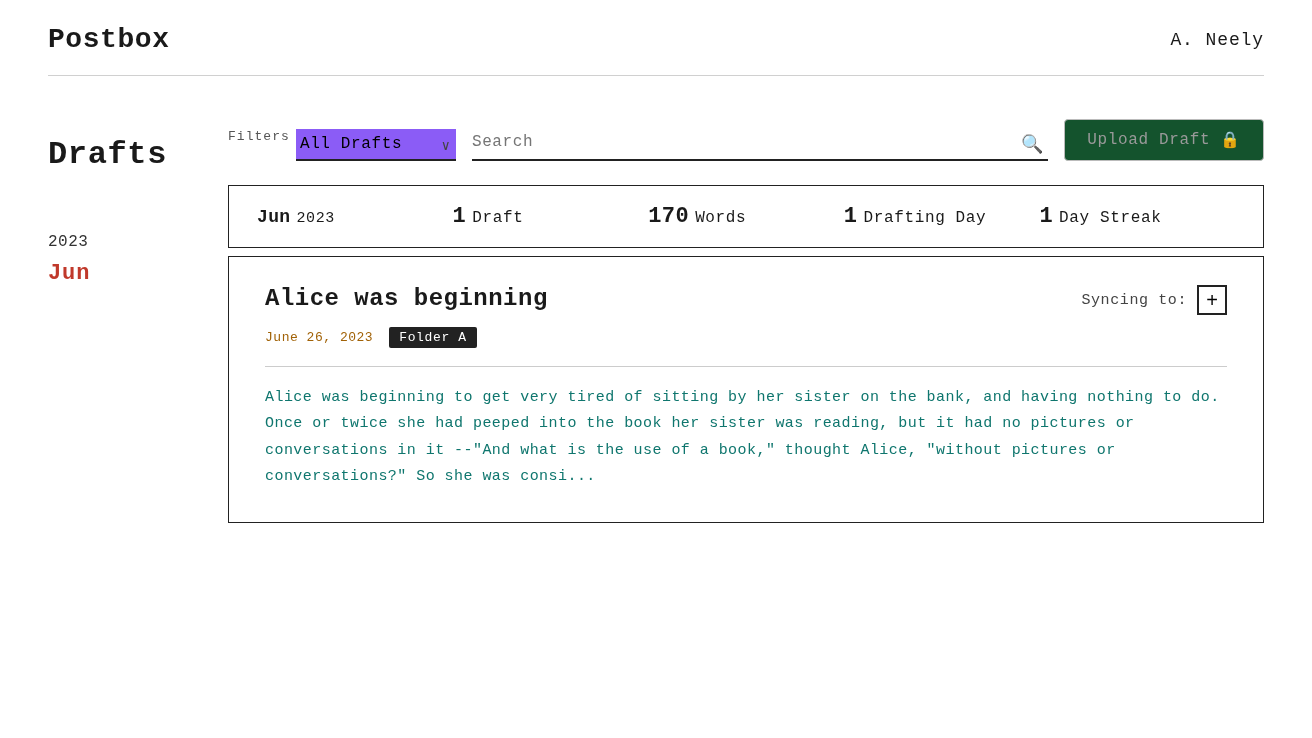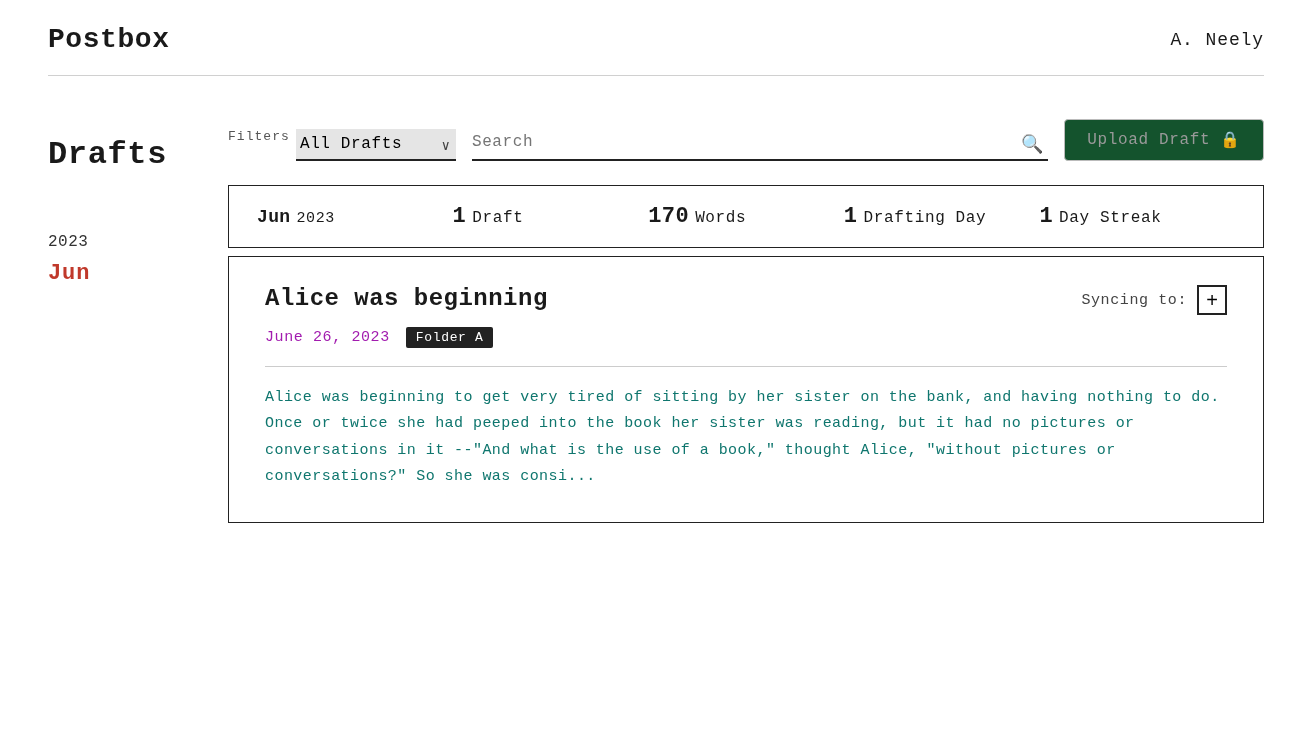--- a/index.html
+++ b/index.html
@@ -90,21 +90,21 @@
       color: #555;
       letter-spacing: 0.08em;
     }
     .filter-select-wrapper {
       position: relative;
       display: flex;
       align-items: center;
     }
     .filter-select {
       appearance: none;
-      background: #e5e5e5;
+      background: #8b5cf6;
       border: none;
       border-bottom: 2px solid #222;
       font-family: 'Courier New', Courier, monospace;
       font-size: 16px;
       padding: 6px 32px 6px 4px;
       cursor: pointer;
       outline: none;
       min-width: 160px;
       letter-spacing: 0.04em;
     }
@@ -237,22 +237,22 @@
       font-weight: 300;
       line-height: 1;
     }
     .draft-meta {
       display: flex;
       align-items: center;
       gap: 16px;
       margin-bottom: 18px;
     }
     .draft-date {
-      font-size: 15px;
-      color: #a21caf;
+      font-size: 13px;
+      color: #a16207;
       letter-spacing: 0.04em;
     }
     .folder-badge {
       background: #222;
       color: #fff;
       font-size: 13px;
       padding: 3px 10px;
       letter-spacing: 0.05em;
       border-radius: 2px;
     }

